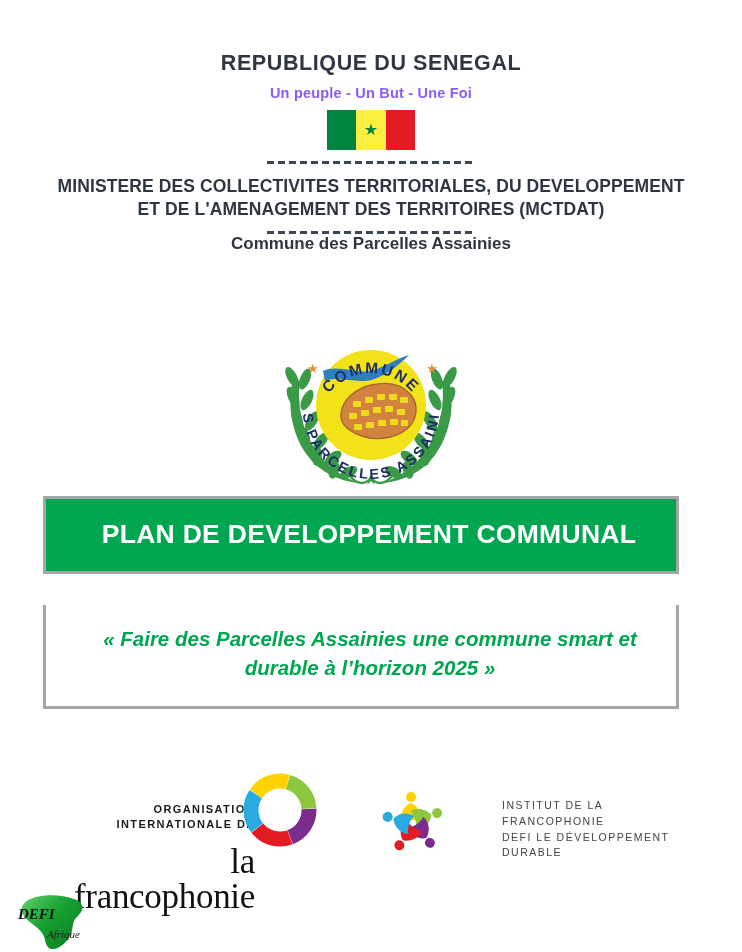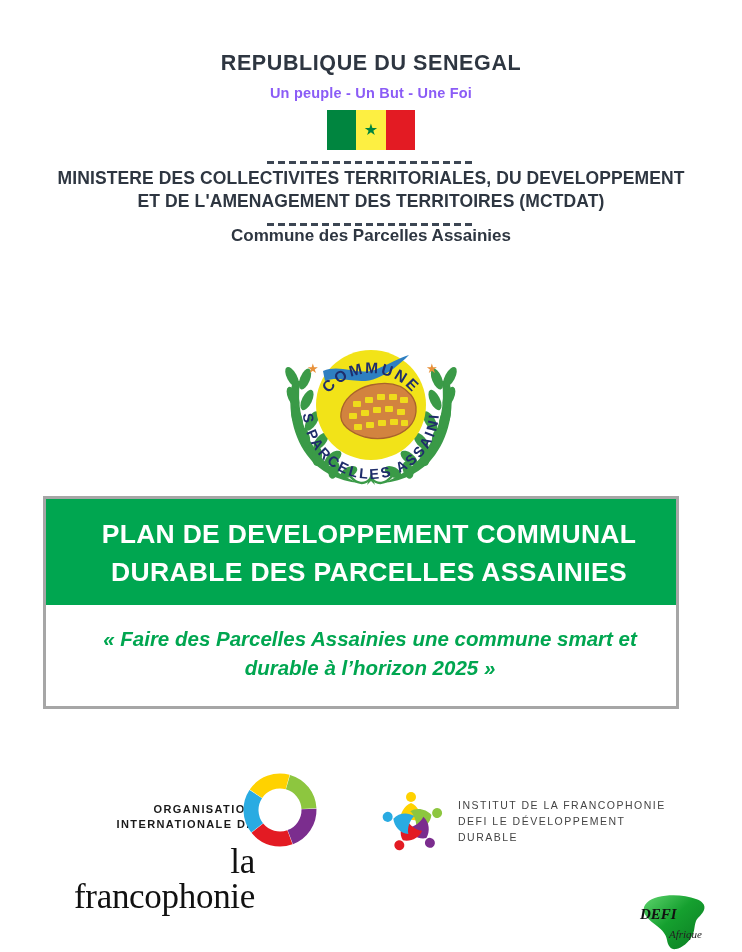--- a/index.html
+++ b/index.html
@@ -79,21 +79,21 @@
     height: 3px;
     background-image: repeating-linear-gradient(
       to right,
       #3C4653 0px, #3C4653 7px,
       transparent 7px, transparent 11px
     );
   }
   .dash-sep.second { margin-top: 10px; }
 
   .ministry {
-    margin-top: 3px;
+    margin-top: 11px;
     font-size: 17.5px;
     font-weight: bold;
     line-height: 1.32;
     color: #2E3641;
     letter-spacing: 0.1px;
     padding: 0 55px;
   }
   .commune-line {
     margin-top: 0;
     font-size: 17px;
@@ -210,37 +210,38 @@
     position: absolute;
     left: 80px;
     top: 10px;
   }
   .ifdd-line {
     font-size: 10.5px;
     letter-spacing: 1.5px;
     color: #444444;
     line-height: 1.5;
     font-weight: normal;
+    margin-left: 44px;
   }
   .ifdd-acronym {
     font-size: 22px;
     letter-spacing: 1px;
     color: #555555;
     line-height: 1.1;
     margin-top: 1px;
     font-family: "Liberation Serif", serif;
   }
 
   .defi-logo {
     position: absolute;
     left: 0;
     top: 893px;
     width: 742px;
     display: flex;
-    justify-content: flex-end;
+    justify-content: flex-start;
   }
 </style>
 </head>
 <body>
 
 <div class="page">
 
   <div class="header">
 
     <div class="republic-title">REPUBLIQUE DU SENEGAL</div>
@@ -351,21 +352,20 @@
         <textPath href="#arcTop" startOffset="50%" text-anchor="middle">COMMUNE</textPath>
       </text>
       <text font-family="'Liberation Sans', sans-serif" font-size="14.5" font-weight="bold" fill="#1F2D6B" letter-spacing="2.4">
         <textPath href="#arcBot" startOffset="50%" text-anchor="middle">DES PARCELLES ASSAINIES</textPath>
       </text>
     </svg>
   </div>
 
   <div class="title-box">
     <div class="title-line">PLAN DE DEVELOPPEMENT COMMUNAL</div>
-    <div class="title-line">DURABLE DES PARCELLES ASSAINIES</div>
   </div>
 
   <div class="tagline-box">
     <div class="tagline-text">« Faire des Parcelles Assainies une commune smart et</div>
     <div class="tagline-text">durable à l’horizon 2025 »</div>
   </div>
 
   <div class="logo-row">
 
     <div class="oif-logo">

